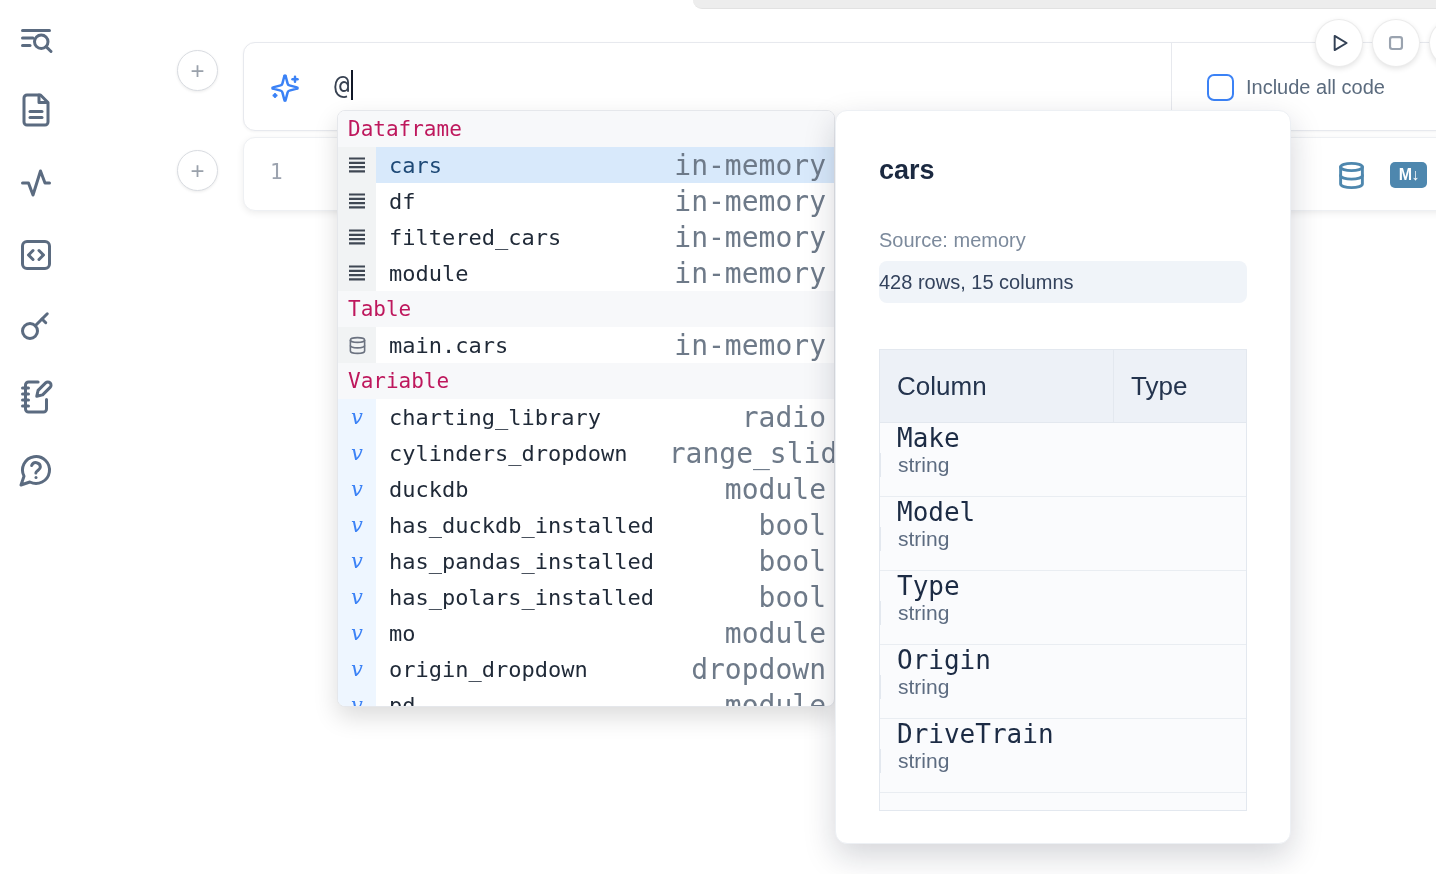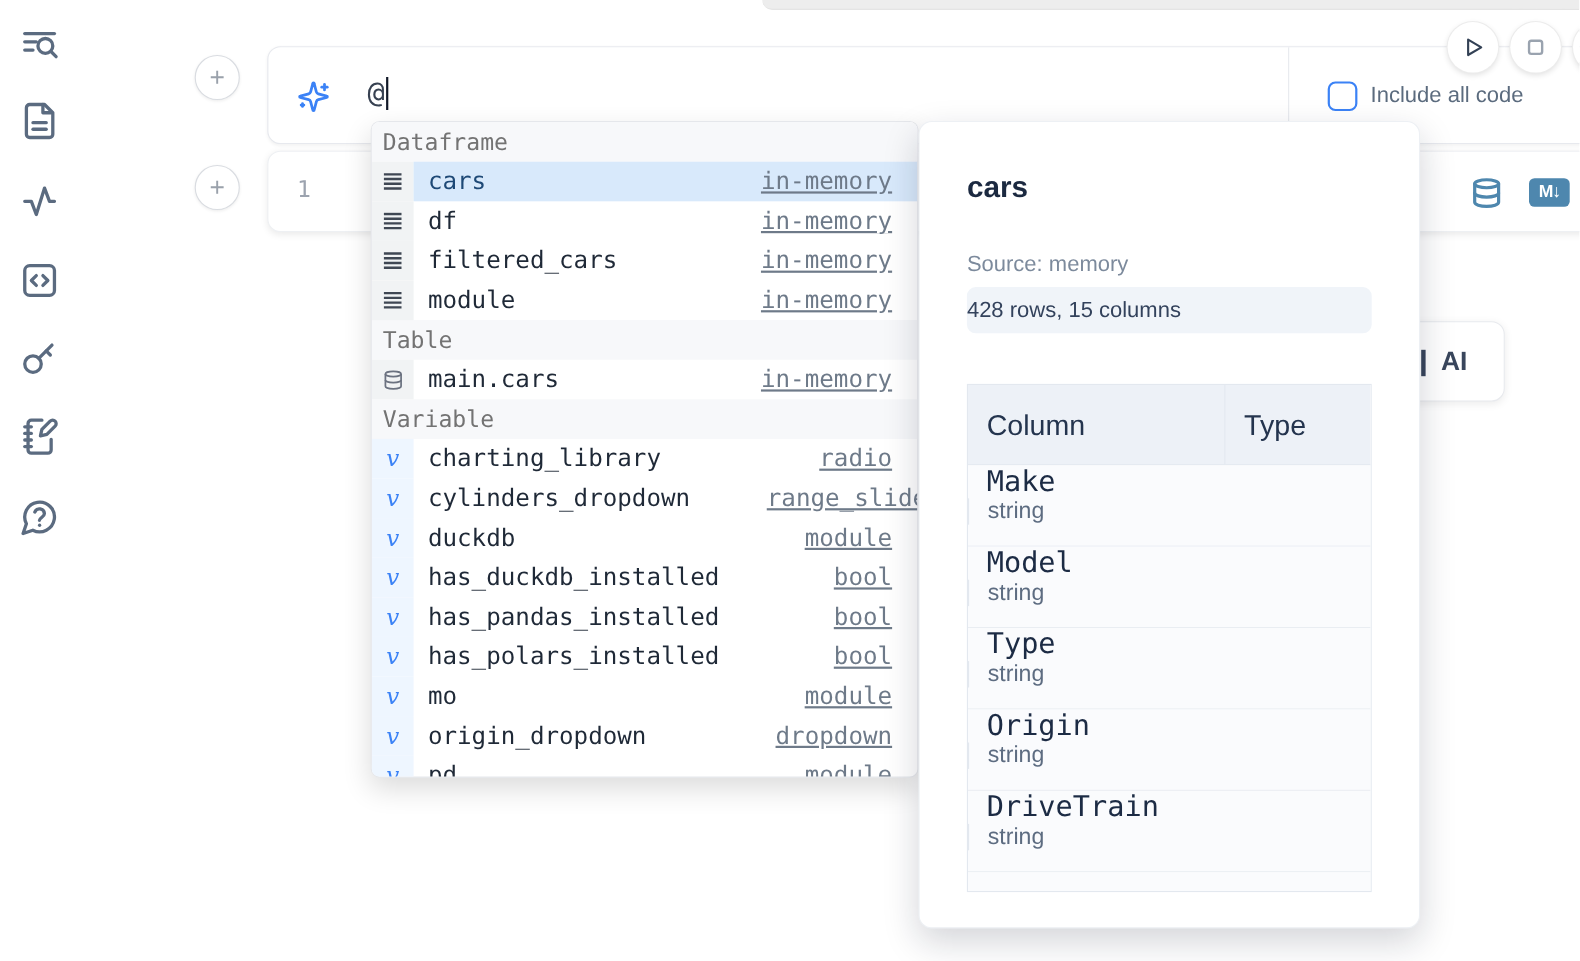--- a/index.html
+++ b/index.html
@@ -51,32 +51,32 @@
   
   .ai-btn { left:1253px; top:292px; width:115px; height:73px; background:#fff; border:1px solid #e8eaee;
             border-radius:12px; box-shadow:0 2px 8px rgba(0,0,0,.08); z-index:10; cursor:pointer; }
   .ai-btn .bar { position:absolute; left:38px; top:25px; width:4px; height:24px; background:#39465c; }
   .ai-btn .lbl { position:absolute; left:56px; top:22px; font-size:24px; font-weight:bold; color:#39465c; }
 
   
   .dropdown { left:337px; top:110px; width:498px; height:597px; background:#fff; z-index:20;
               border:1px solid #e5e7eb; border-radius:8px; overflow:hidden;
               box-shadow:0 10px 25px rgba(0,0,0,.14); font-family:"DejaVu Sans Mono", monospace; }
-  .ac-header { height:36px; background:#f7f8fa; color:#737373; font-size:21px;
+  .ac-header { height:36px; background:#f7f8fa; color:#be185d; font-size:21px;
                display:flex; align-items:center; padding-left:10px; }
   .ac-row { height:36px; display:flex; cursor:pointer; }
   .gut { width:38px; flex:none; display:flex; align-items:center; justify-content:center; background:#f1f3f4; }
   .gut.var { background:#eef6ff; font-family:"DejaVu Serif", serif; font-style:italic;
              font-size:21px; color:#3b82f6; }
   .gut .dbmini { color:#6b7280; }
   .ac-content { flex:1; display:flex; align-items:center; overflow:hidden; }
   .ac-content.sel { background:#d8e9fb; }
   .ac-name { margin-left:13px; font-size:22px; color:#1f2937; white-space:nowrap; }
   .ac-content.sel .ac-name { color:#1e4976; }
-  .ac-type { margin-left:auto; padding-right:23px; font-size:22px; color:#6e7a89; white-space:nowrap;text-decoration:underline; }
+  .ac-type { margin-left:auto; padding-right:8px; font-size:28px; color:#6e7a89; white-space:nowrap; }
   .ac-type.clip { margin-right:-45px; }
   .rows-icon { color:#3f4753; }
 
   
   .popup { left:835px; top:110px; width:456px; height:734px; background:#fff; z-index:30;
            border:1px solid #edf0f4; border-radius:12px; box-shadow:0 12px 32px rgba(15,23,42,.18); }
   .pp-title { position:absolute; left:43px; top:44px; font-size:27px; font-weight:bold; color:#1b2940; }
   .pp-source { position:absolute; left:43px; top:95px; font-size:20px; color:#7c8a9c;margin-top:23px; }
   .pp-badge { position:absolute; left:43px; top:150px; width:368px; height:42px; background:#f0f4f9;
               border-radius:8px; font-size:20px; color:#33425c; display:flex; align-items:center;
@@ -192,24 +192,20 @@
     <span class="cell-db-icon">
       <svg viewBox="0 0 24 24" width="29" height="29" fill="none" stroke="currentColor" stroke-width="2.4" stroke-linecap="round">
         <ellipse cx="12" cy="5" rx="9" ry="3"></ellipse>
         <path d="M3 5v14a9 3 0 0 0 18 0V5"></path>
         <path d="M3 12a9 3 0 0 0 18 0"></path>
       </svg>
     </span>
     <span class="md-badge">M↓</span>
   </div>
 
-  <div class="abs ai-btn">
-    <span class="bar"></span>
-    <span class="lbl">AI</span>
-  </div>
 
   <div class="abs dropdown">
 
     <div class="ac-header">Dataframe</div>
 
     <div class="ac-row">
       <span class="gut">
           <svg class="rows-icon" viewBox="0 0 18 16" width="18" height="16" stroke="currentColor" stroke-width="2.2">
             <path d="M1 1.5h16M1 5.8h16M1 10.1h16M1 14.4h16"></path>
           </svg>

